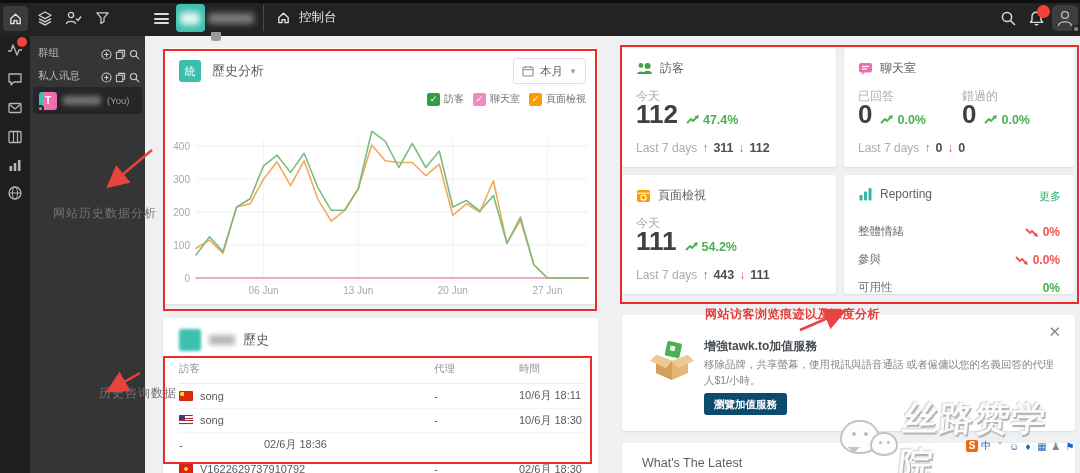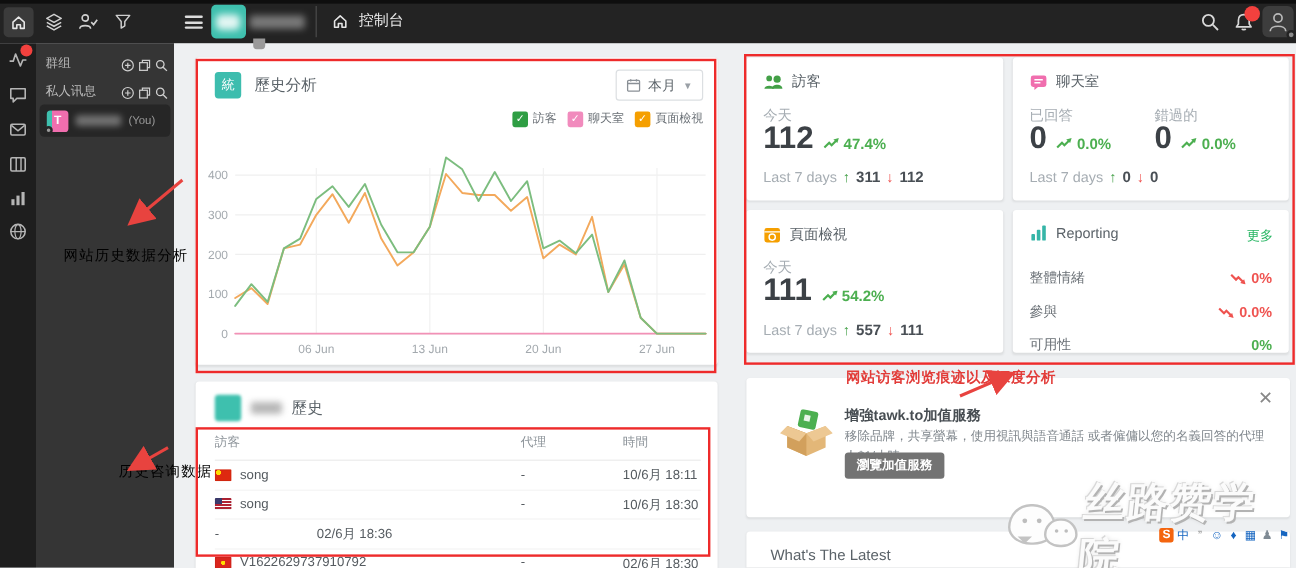--- a/index.html
+++ b/index.html
@@ -28,21 +28,21 @@
   
   #rail { position:absolute; left:0; top:36px; width:30px; height:437px; background:#1e1e1e; z-index:4;}
   .rail-icon { position:absolute; left:7px; width:16px; height:16px; }
   #subpanel { position:absolute; left:30px; top:36px; width:115px; height:437px; background:#353535; z-index:4;}
   .sp-row { position:absolute; left:8px; right:5px; display:flex; align-items:flex-end; justify-content:space-between; color:#b9b9b9; font-size:10.5px; }
   .sp-icons { display:flex; gap:3px; align-items:center; color:#cfcfcf; font-size:11px;}
   #user-row { position:absolute; left:3px; top:51px; width:109px; height:27px; background:#262626; border-radius:4px; display:flex; align-items:center; gap:6px; padding:0 6px;}
   #user-avatar { width:18px; height:18px; border-radius:3px; background:linear-gradient(90deg,#3ec0ae 0 22%,#f06eae 22%); position:relative; color:#fff; font-size:10px; font-weight:bold; text-align:center; line-height:18px;}
   #user-avatar .st { position:absolute; left:-2px; bottom:-2px; width:7px; height:7px; border-radius:50%; background:#9b9b9b; border:2px solid #262626;}
   #user-name-blur { width:38px; height:9px; background:#8b8b8b; border-radius:2px; filter:blur(2.5px); opacity:.75;}
-  .annot-dark { position:absolute; color:#000000; font-size:12px; letter-spacing:1px; z-index:6; }
+  .annot-dark { position:absolute; color:#737373; font-size:12px; letter-spacing:1px; z-index:6; }
 
   
   #content { position:absolute; left:145px; top:36px; width:935px; height:437px; background:#eef0f2; }
   .card { position:absolute; background:#fff; border-radius:3px; box-shadow:0 1px 2px rgba(0,0,0,.08); }
 
   
   #chart-card { left:18px; top:12px; width:435px; height:256px; }
   #chart-card .hdr { position:absolute; left:16px; top:12px; display:flex; align-items:center; gap:11px;}
   .teal-sq { width:22px; height:22px; border-radius:3px; background:#3dbdae; color:#fff; font-size:11px; text-align:center; line-height:22px; }
   .card-title { font-size:13px; color:#5a6268; }
@@ -88,21 +88,21 @@
              repeating-linear-gradient(180deg,#b22234 0 1.3px,#fff 1.3px 2.6px); }
   .flag-ve { background:linear-gradient(180deg,#ffcc00 0 34%,#0033a0 34% 67%,#ce1126 67%); }
   .flag-vn { background:radial-gradient(circle at 50% 50%, #ffde00 0 20%, transparent 22%), #da251d; }
 
   
   #upgrade-card { left:477px; top:279px; width:453px; height:116px; }
   #close-x { position:absolute; right:14px; top:8px; font-size:15px; color:#888; cursor:pointer;}
   #box-icon { position:absolute; left:28px; top:26px; }
   #up-title { position:absolute; left:82px; top:23px; font-size:12px; font-weight:bold; color:#474d52; }
   #up-desc { position:absolute; left:82px; top:42px; width:350px; font-size:10.5px; color:#80878d; line-height:1.5; }
-  #up-btn { position:absolute; left:82px; top:62px; height:22px; padding:0 10px; background:#737373; color:#fff;
+  #up-btn { position:absolute; left:82px; top:78px; height:22px; padding:0 10px; background:#0c4a6e; color:#fff;
     border:none; border-radius:3px; font-size:10.5px; line-height:22px; cursor:pointer; font-weight:bold;}
 
   
   #latest-card { left:477px; top:407px; width:453px; height:30px; border-radius:3px 3px 0 0;}
   #latest-card .t { position:absolute; left:20px; top:13px; font-size:12.5px; color:#5a6268;}
 
   
   .redbox { position:absolute; border:2px solid #ee2b2b; z-index:40; pointer-events:none; }
   #annot3 { position:absolute; left:705px; top:306px; color:#e23c39; font-size:12px; font-weight:bold; z-index:41; letter-spacing:.5px;}
   #arrows { position:absolute; left:0; top:0; width:1080px; height:473px; z-index:42; pointer-events:none; }
@@ -423,21 +423,21 @@
           <svg width="14" height="10" viewBox="0 0 14 10">
             <path d="M1,8 L5,4 L7,6 L11,2" fill="none" stroke="#4caf50" stroke-width="1.8"></path>
             <polygon points="13,0 8.5,1.2 11.8,4.2" fill="#4caf50"></polygon>
           </svg>
           <span>54.2%</span>
         </span>
     </div>
     <div class="foot">
       <span>Last 7 days</span>
       <span class="up-arr">↑</span>
-        <b>557</b>
+        <b>443</b>
       <span class="down-arr">↓</span>
         <b>111</b>
     </div>
   </div>
 
   <div class="card" id="card-reporting">
     <div class="stat-hdr">
       <svg width="15" height="14" viewBox="0 0 15 14">
           <rect x="1.5" y="8" width="3" height="5.5" rx="0.8" fill="#35b5a7"></rect>
           <rect x="6" y="4.5" width="3" height="9" rx="0.8" fill="#35b5a7"></rect>

